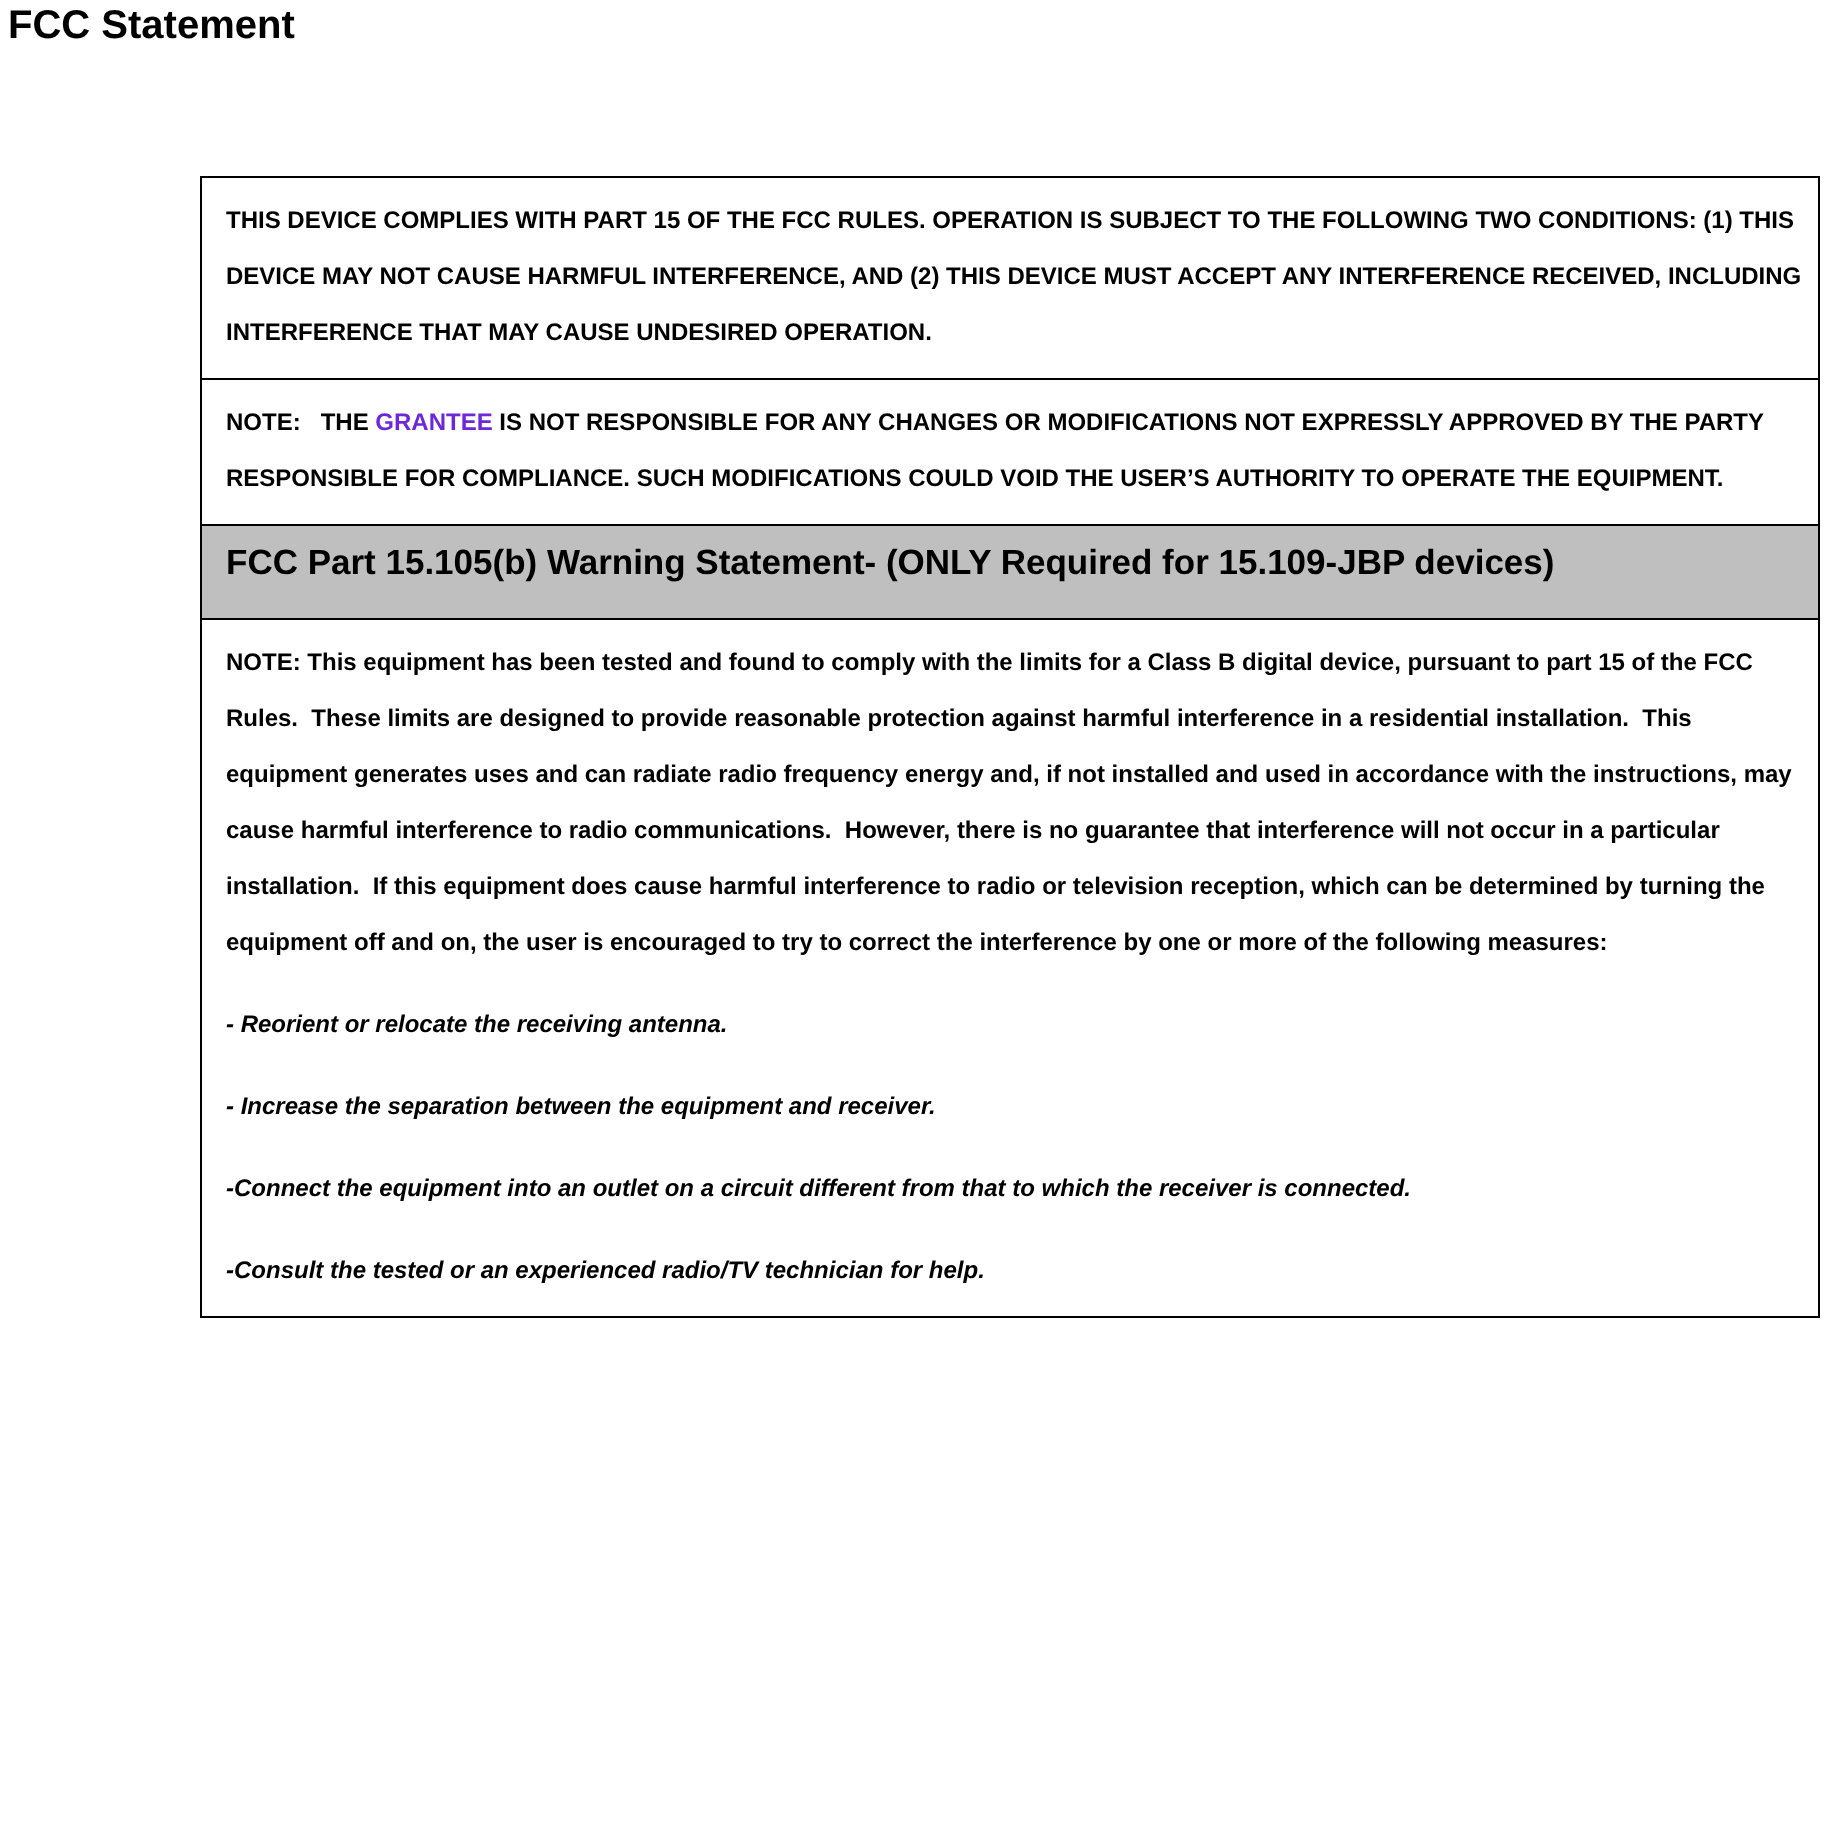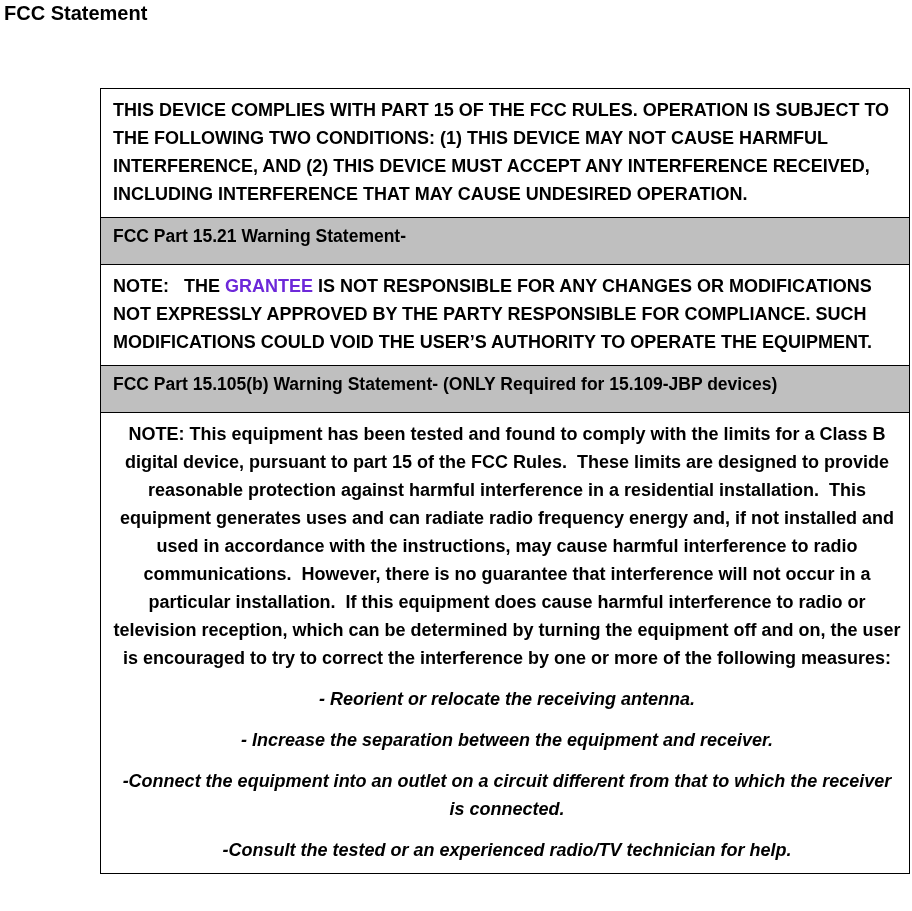--- a/index.html
+++ b/index.html
@@ -34,55 +34,51 @@
   }
   table.fcc-table td {
     border: 1px solid #000000;
     vertical-align: top;
     color: #000000;
     font-weight: bold;
   }
   td.body-cell {
     background: #ffffff;
     padding: 7px 8px 9px 12px;
-    font-size: 18px;
+    font-size: 12px;
     line-height: 28px;
   }
   td.section-header {
     background: #bfbfbf;
     color: #ff0000;
     padding: 5px 12px 15px 12px;
     font-size: 17.5px;
     line-height: 26px;
   }
   .pre { white-space: pre-wrap; }
   .red { color: #6d28d9; }
   .para {
     margin: 0;
     white-space: pre-wrap;
-    text-align: center;
   }
   .para + .para { margin-top: 13px; font-style: italic; }
 </style>
 </head>
 <body>
 
 <div class="page">
 
   <div class="doc-title">FCC Statement</div>
 
   <table class="fcc-table">
     <tbody>
       <tr>
         <td class="body-cell pre">THIS DEVICE COMPLIES WITH PART 15 OF THE FCC RULES. OPERATION IS SUBJECT TO THE FOLLOWING TWO CONDITIONS: (1) THIS DEVICE MAY NOT CAUSE HARMFUL INTERFERENCE, AND (2) THIS DEVICE MUST ACCEPT ANY INTERFERENCE RECEIVED, INCLUDING INTERFERENCE THAT MAY CAUSE UNDESIRED OPERATION.</td>
       </tr>
 
-      <tr>
-        <td class="section-header">FCC Part 15.21 Warning Statement-</td>
-      </tr>
 
       <tr>
         <td class="body-cell"><span class="pre">NOTE:   THE </span><span class="pre red">GRANTEE</span><span class="pre"> IS NOT RESPONSIBLE FOR ANY CHANGES OR MODIFICATIONS NOT EXPRESSLY APPROVED BY THE PARTY RESPONSIBLE FOR COMPLIANCE. SUCH MODIFICATIONS COULD VOID THE USER’S AUTHORITY TO OPERATE THE EQUIPMENT.</span></td>
       </tr>
 
       <tr>
         <td class="section-header">FCC Part 15.105(b) Warning Statement- (ONLY Required for 15.109-JBP devices)</td>
       </tr>
 
       <tr>

